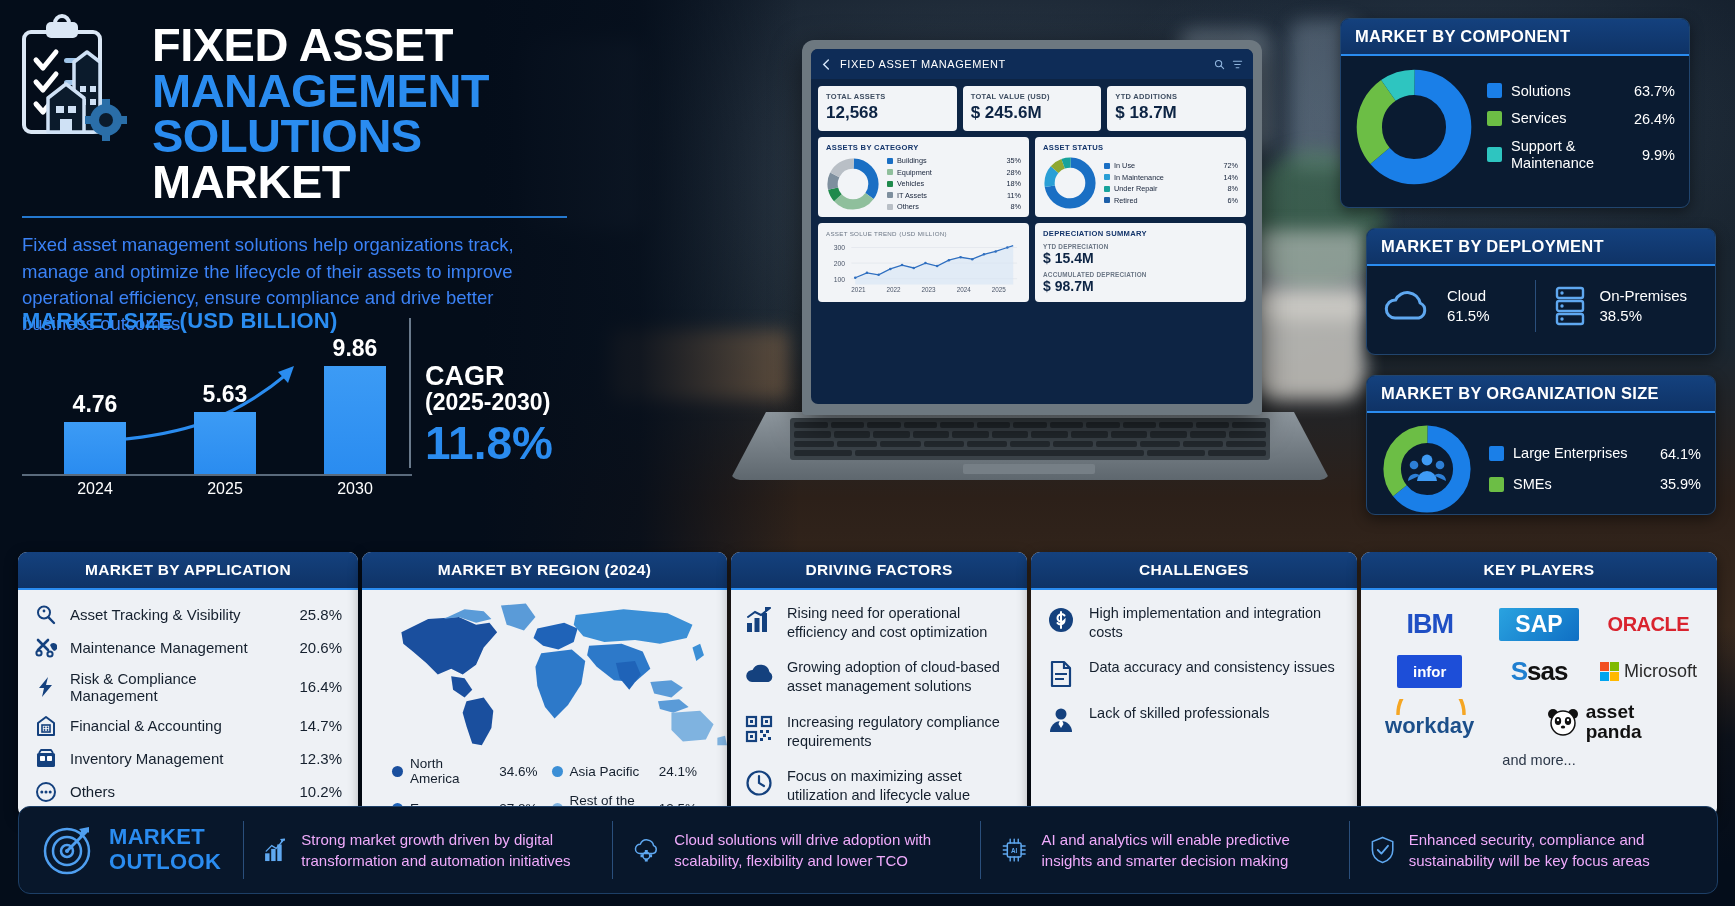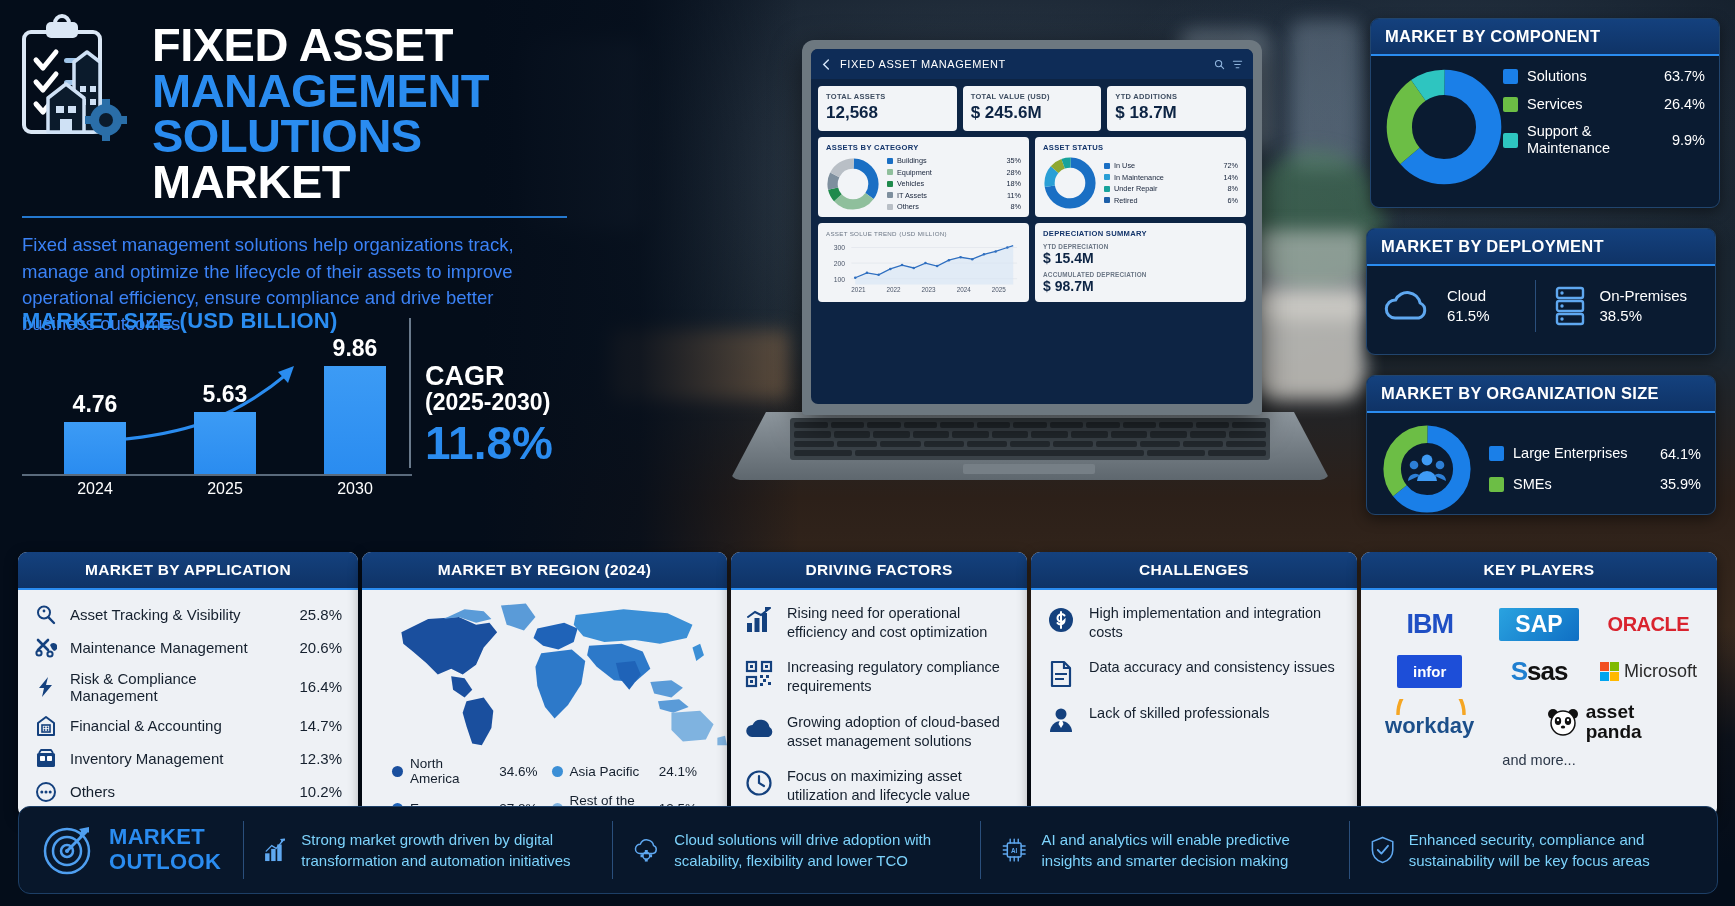--- a/index.html
+++ b/index.html
@@ -109,21 +109,21 @@
 
   
   .rcard { position: absolute; background: #0a1b31; border-radius: 9px; border:1px solid #21456e; box-shadow: 0 4px 14px rgba(0,0,0,.45); }
   .rcard-h {
     background: linear-gradient(180deg,#14417e,#0f3366);
     border-radius: 8px 8px 0 0; border-bottom: 2px solid #2a8cf0;
     color:#fff; font-size:16.5px; font-weight:bold; letter-spacing:.3px;
     padding: 8px 14px;
   }
   .rcard-b { padding: 12px 14px; }
-  .comp-row { display:flex; align-items:flex-start; }
+  .comp-row { display:flex; align-items:center; gap:14px; }
   .comp-legend { flex:1; display:flex; flex-direction:column; gap:11px; }
   .cl-item { display:flex; align-items:center; gap:9px; color:#fff; font-size:14.5px;}
   .cl-sw { width:15px; height:15px; border-radius:2px; flex:0 0 15px;}
   .cl-name { flex:1; line-height:1.15;}
   .cl-pct { font-weight:normal;}
   .depl-row { display:flex; align-items:center; }
   .depl-half { flex:1; display:flex; align-items:center; gap:12px; }
   .depl-txt { color:#fff; font-size:15px; line-height:1.35;}
   .depl-div { width:1px; height:52px; background:#2a4f7c; margin:0 4px;}
   .org-row { display:flex; align-items:center; gap:16px;}
@@ -150,21 +150,21 @@
   .kp-more { text-align:center; color:#2b3748; font-size:14.5px; padding-top:10px;}
 
   
   .outlook { position:absolute; left:18px; top:806px; width:1700px; height:88px;
              background:#08172b; border:1px solid #1d3f66; border-radius:12px;
              display:flex; align-items:center; }
   .ol-brand { display:flex; align-items:center; gap:14px; padding: 0 22px 0 22px;}
   .ol-brand-txt { color:#2a8cf0; font-size:22px; font-weight:bold; line-height:1.12; letter-spacing:.3px;}
   .ol-div { width:1px; height:58px; background:#2a4f7c;}
   .ol-item { flex:1; display:flex; align-items:center; gap:14px; padding: 0 20px;}
-  .ol-txt { color:#7dd3fc; font-size:15px; line-height:1.42;}
+  .ol-txt { color:#f0abfc; font-size:15px; line-height:1.42;}
   svg { display:block; }
 </style>
 </head>
 <body>
 
 <div class="bg-photo">
   <div class="bg-blur-shape" style="left:1180px;top:30px;width:90px;height:120px;background:rgba(190,205,220,.35)"></div>
   <div class="bg-blur-shape" style="left:1290px;top:20px;width:70px;height:150px;background:rgba(170,190,210,.30)"></div>
   <div class="bg-blur-shape" style="left:520px;top:40px;width:120px;height:190px;background:rgba(150,170,195,.22)"></div>
   <div class="bg-blur-shape" style="left:1245px;top:150px;width:140px;height:140px;background:rgba(80,140,90,.45);border-radius:50%"></div>
@@ -456,21 +456,21 @@
             <div class="dep-val">$ 15.4M</div>
             <div class="dep-lbl">ACCUMULATED DEPRECIATION</div>
             <div class="dep-val">$ 98.7M</div>
           </div>
         </div>
       </div>
     </div>
   </div>
 </div>
 
-<div class="rcard" style="left:1370px;top:18px;width:350px;height:190px;">
+<div class="rcard" style="left:1340px;top:18px;width:350px;height:190px;">
   <div class="rcard-h">MARKET BY COMPONENT</div>
   <div class="rcard-b">
     <div class="comp-row">
       <svg width="118" height="118" viewBox="0 0 42 42">
         <circle cx="21" cy="21" r="15.9" fill="none" stroke="#1a7fe8" stroke-width="9" stroke-dasharray="63.7 36.3" stroke-dashoffset="25"></circle>
         <circle cx="21" cy="21" r="15.9" fill="none" stroke="#6cbe45" stroke-width="9" stroke-dasharray="26.4 73.6" stroke-dashoffset="-38.7"></circle>
         <circle cx="21" cy="21" r="15.9" fill="none" stroke="#2ec5c0" stroke-width="9" stroke-dasharray="9.9 90.1" stroke-dashoffset="-65.1"></circle>
       </svg>
       <div class="comp-legend">
         <div class="cl-item">
@@ -700,43 +700,43 @@
             <rect x="9.5" y="12" width="5" height="14" fill="#14417e"></rect>
             <rect x="17" y="7" width="5" height="19" fill="#14417e"></rect>
             <path d="M3 11 L10 6 L16 9 L25 2" fill="none" stroke="#14417e" stroke-width="2" stroke-linecap="round"></path>
             <path d="M26 1 l-6 0 l0 6 z" fill="#14417e"></path>
           </svg>
         </span>
       <span class="fact-txt">Rising need for operational efficiency and cost optimization</span>
     </div>
     <div class="fact-row">
       <span class="fact-ico">
+          <svg width="28" height="26" viewBox="0 0 28 26">
+            <path d="M7 22 a6 6 0 0 1 0.5 -12 a9 9 0 0 1 17 2 a5.5 5.5 0 0 1 -1 10 z" fill="#14417e"></path>
+          </svg>
+        </span>
+      <span class="fact-txt">Growing adoption of cloud-based asset management solutions</span>
+    </div>
+    <div class="fact-row">
+      <span class="fact-ico">
           <svg width="28" height="28" viewBox="0 0 28 28">
             <rect x="2" y="2" width="9" height="9" fill="none" stroke="#14417e" stroke-width="2.2"></rect>
             <rect x="5" y="5" width="3" height="3" fill="#14417e"></rect>
             <rect x="17" y="2" width="9" height="9" fill="none" stroke="#14417e" stroke-width="2.2"></rect>
             <rect x="20" y="5" width="3" height="3" fill="#14417e"></rect>
             <rect x="2" y="17" width="9" height="9" fill="none" stroke="#14417e" stroke-width="2.2"></rect>
             <rect x="5" y="20" width="3" height="3" fill="#14417e"></rect>
             <rect x="15" y="15" width="3" height="3" fill="#14417e"></rect>
             <rect x="21" y="15" width="3" height="3" fill="#14417e"></rect>
             <rect x="18" y="19" width="3" height="3" fill="#14417e"></rect>
             <rect x="23" y="22" width="3" height="3" fill="#14417e"></rect>
             <rect x="15" y="23" width="3" height="3" fill="#14417e"></rect>
           </svg>
         </span>
       <span class="fact-txt">Increasing regulatory compliance requirements</span>
-    </div>
-    <div class="fact-row">
-      <span class="fact-ico">
-          <svg width="28" height="26" viewBox="0 0 28 26">
-            <path d="M7 22 a6 6 0 0 1 0.5 -12 a9 9 0 0 1 17 2 a5.5 5.5 0 0 1 -1 10 z" fill="#14417e"></path>
-          </svg>
-        </span>
-      <span class="fact-txt">Growing adoption of cloud-based asset management solutions</span>
     </div>
     <div class="fact-row">
       <span class="fact-ico">
           <svg width="28" height="28" viewBox="0 0 28 28">
             <circle cx="14" cy="14" r="11.5" fill="none" stroke="#14417e" stroke-width="2.2"></circle>
             <path d="M14 7 v7 l5 3" fill="none" stroke="#14417e" stroke-width="2.2" stroke-linecap="round"></path>
           </svg>
         </span>
       <span class="fact-txt">Focus on maximizing asset utilization and lifecycle value</span>
     </div>

